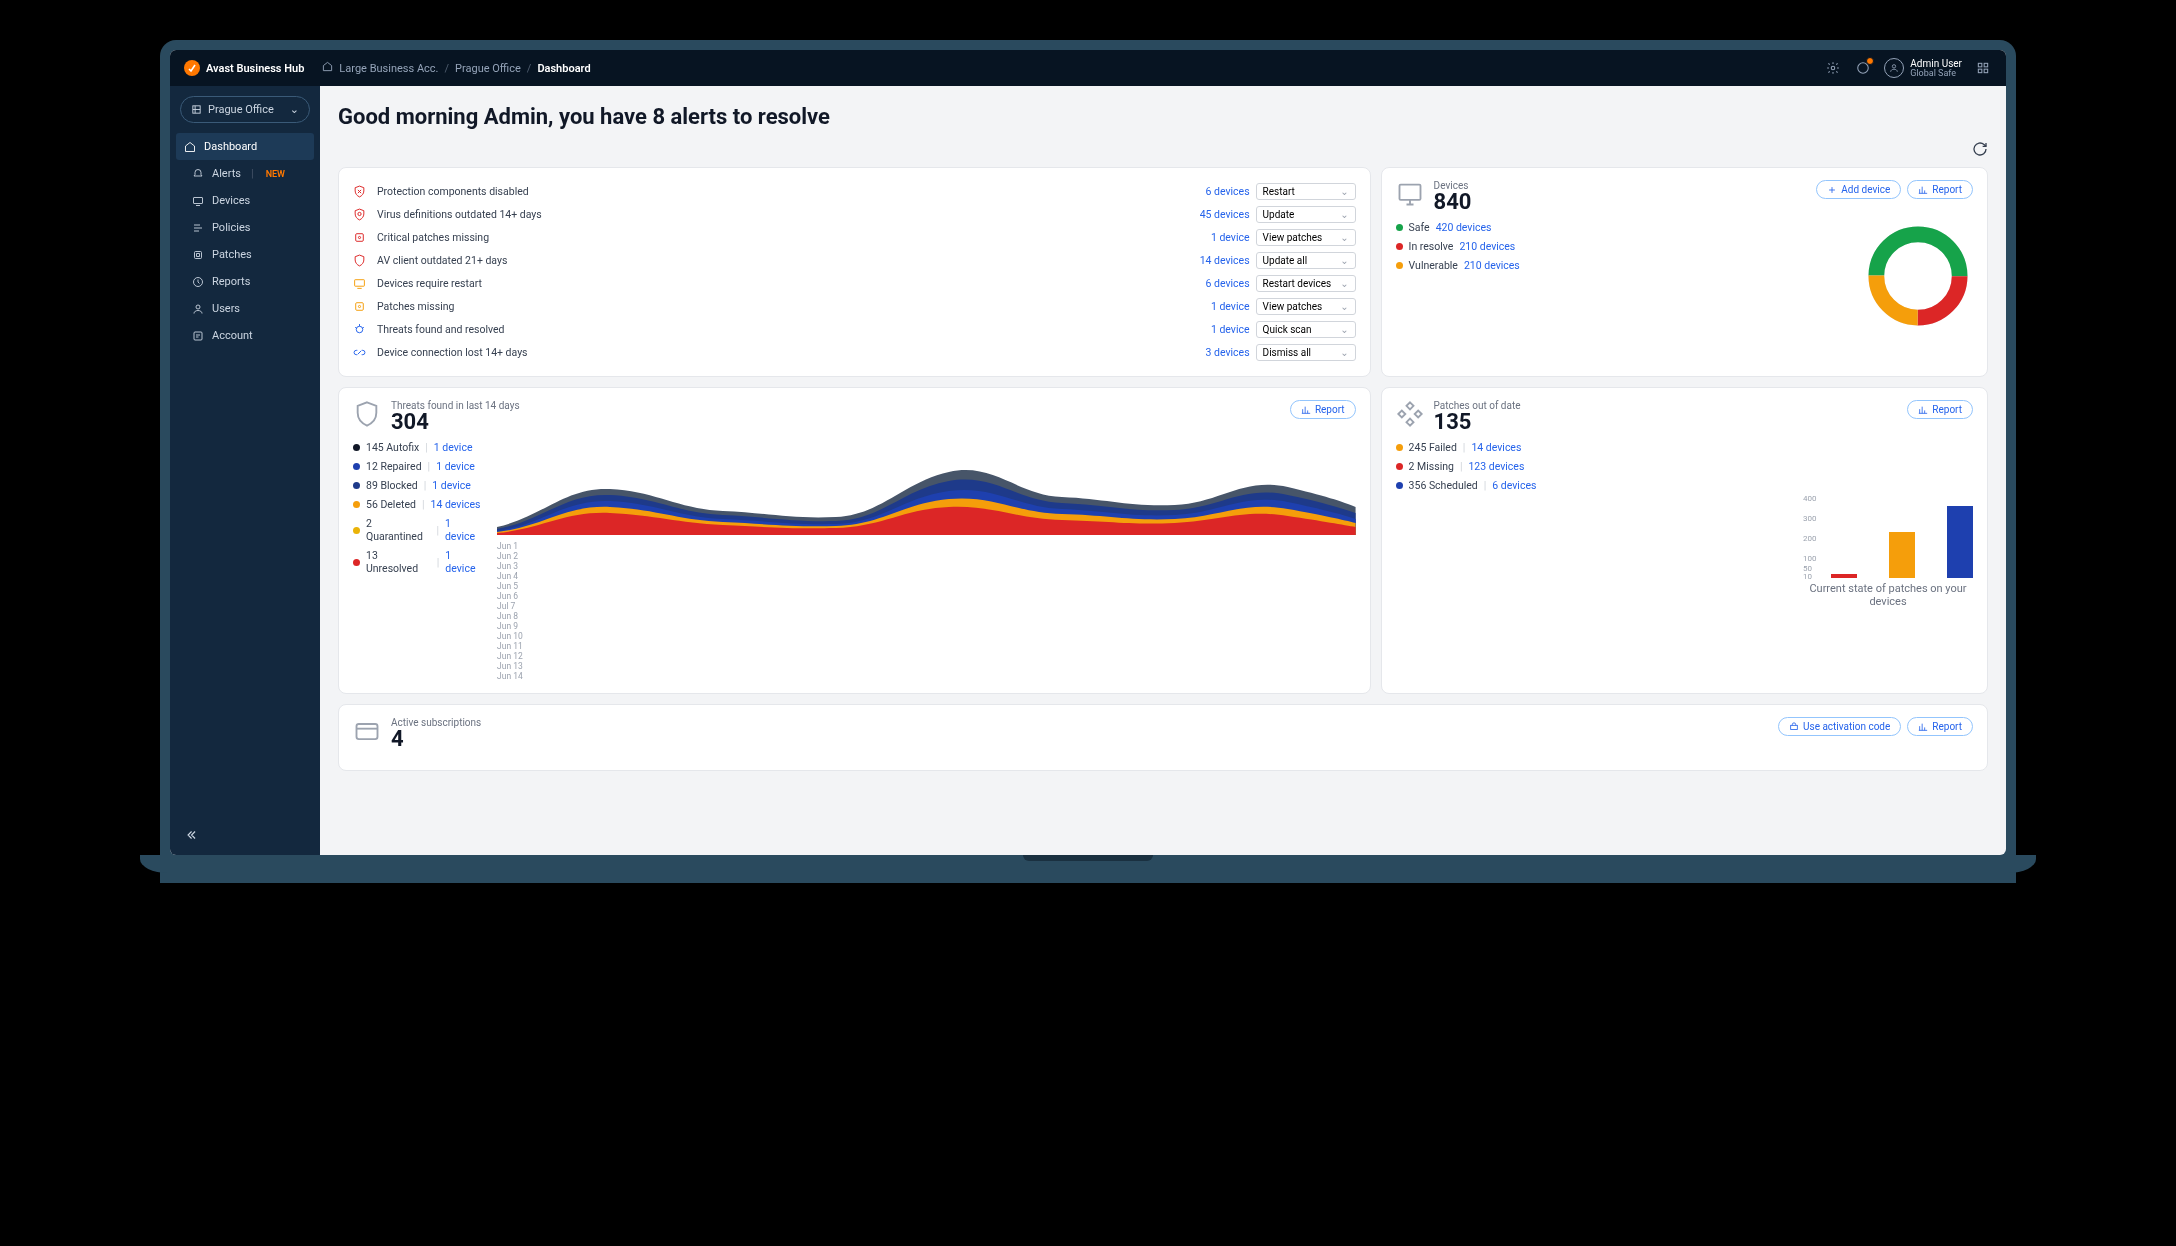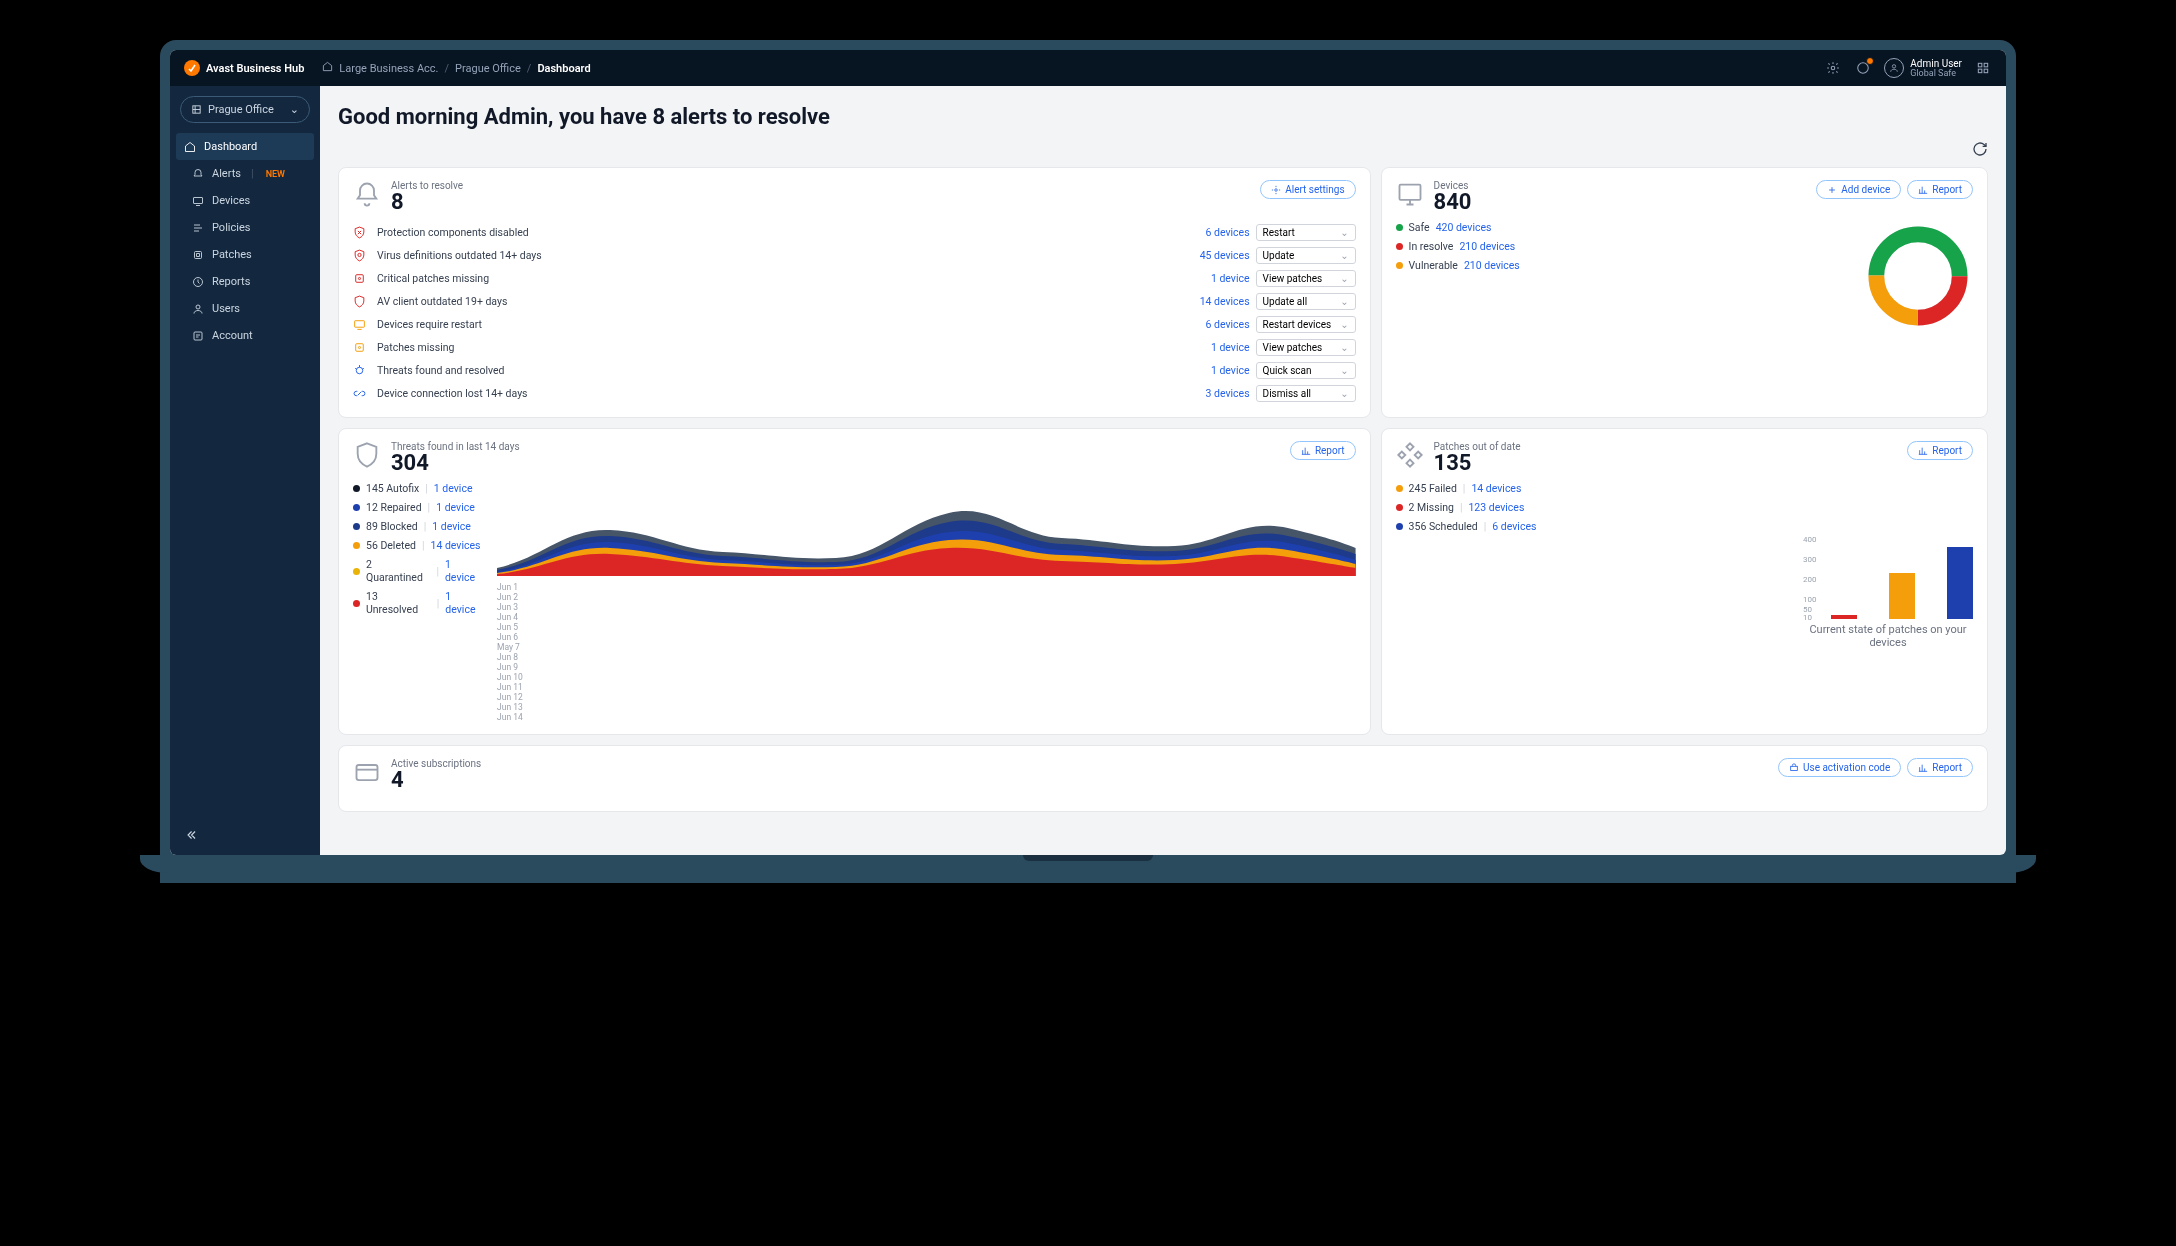--- a/index.html
+++ b/index.html
@@ -238,39 +238,20 @@
         <div style="display:flex;justify-content:flex-end;margin-bottom:6px;">
           <span class="refresh"><svg viewBox="0 0 24 24">
                 <path d="M21 12a9 9 0 1 1-3-6.7L21 8"></path>
                 <path d="M21 3v5h-5"></path>
               </svg></span>
         </div>
 
         <div class="grid">
 
           <div class="card">
-            <div class="card-head">
-              <div class="card-icon"><svg viewBox="0 0 24 24">
-                    <path d="M12 3a6 6 0 0 0-6 6v4l-2 3h16l-2-3V9a6 6 0 0 0-6-6z"></path>
-                    <path d="M10 20a2 2 0 0 0 4 0"></path>
-                  </svg></div>
-              <div>
-                <div class="card-title">Alerts to resolve</div>
-                <div class="card-value">8</div>
-              </div>
-              <div class="card-actions">
-                <button class="btn-outline">
-                    <svg viewBox="0 0 24 24">
-                      <circle cx="12" cy="12" r="3"></circle>
-                      <path d="M12 2v3M12 19v3M2 12h3M19 12h3"></path>
-                    </svg>
-                    <span>Alert settings</span>
-                  </button>
-              </div>
-            </div>
             <div id="alerts-rows">
   <div class="alert-row">
     <span class="aicon"><svg viewBox="0 0 24 24" stroke="#dc2626">
                       <path d="M12 2l8 3v6c0 5-3.5 9-8 11-4.5-2-8-6-8-11V5l8-3z"></path>
                       <path d="M9 9l6 6M15 9l-6 6"></path>
                     </svg></span>
     <span class="lbl">Protection components disabled</span>
     <span class="lk">6 devices</span>
     <div class="sel">Restart</div>
   </div>
@@ -289,21 +270,21 @@
                       <circle cx="12" cy="12" r="2"></circle>
                     </svg></span>
     <span class="lbl">Critical patches missing</span>
     <span class="lk">1 device</span>
     <div class="sel">View patches</div>
   </div>
   <div class="alert-row">
     <span class="aicon"><svg viewBox="0 0 24 24" stroke="#dc2626">
                       <path d="M12 2l8 3v6c0 5-3.5 9-8 11-4.5-2-8-6-8-11V5l8-3z"></path>
                     </svg></span>
-    <span class="lbl">AV client outdated 19+ days</span>
+    <span class="lbl">AV client outdated 21+ days</span>
     <span class="lk">14 devices</span>
     <div class="sel">Update all</div>
   </div>
   <div class="alert-row">
     <span class="aicon"><svg viewBox="0 0 24 24" stroke="#f59e0b">
                       <rect x="3" y="5" width="18" height="12" rx="1"></rect>
                       <path d="M8 21h8"></path>
                     </svg></span>
     <span class="lbl">Devices require restart</span>
     <span class="lk">6 devices</span>
@@ -455,21 +436,21 @@
                   <path d="M0,85 C20,80 30,58 50,60 C70,62 80,73 100,75 C120,77 130,80 150,79 C170,78 180,56 200,52 C220,48 230,66 250,67 C270,68 280,74 300,72 C320,70 330,54 350,62 C365,68 375,73 380,76 L380,88 L0,88 Z" fill="#f59e0b"></path>
                   <path d="M0,86 C20,82 30,64 50,66 C70,68 80,76 100,78 C120,80 130,82 150,81 C170,80 180,62 200,60 C220,58 230,72 250,73 C270,74 280,78 300,76 C320,74 330,62 350,69 C365,74 375,78 380,80 L380,88 L0,88 Z" fill="#dc2626"></path>
                 </svg>
                 <div class="xlabels" id="threat-xaxis">
                     <span>Jun 1</span>
                     <span>Jun 2</span>
                     <span>Jun 3</span>
                     <span>Jun 4</span>
                     <span>Jun 5</span>
                     <span>Jun 6</span>
-                    <span>May 7</span>
+                    <span>Jul 7</span>
                     <span>Jun 8</span>
                     <span>Jun 9</span>
                     <span>Jun 10</span>
                     <span>Jun 11</span>
                     <span>Jun 12</span>
                     <span>Jun 13</span>
                     <span>Jun 14</span>
                   </div>
               </div>
             </div>

